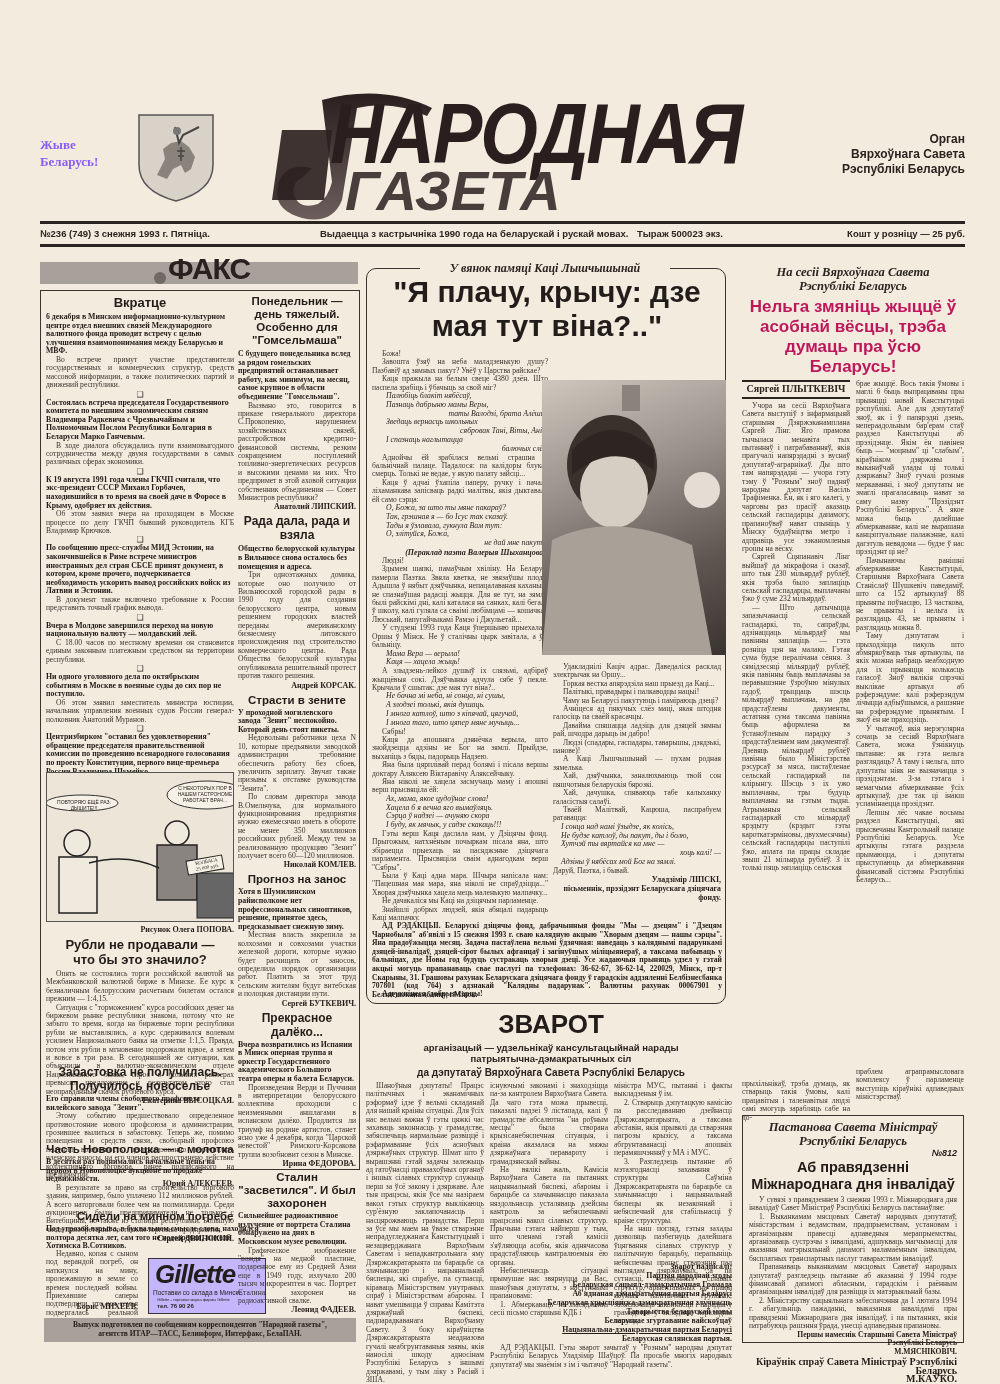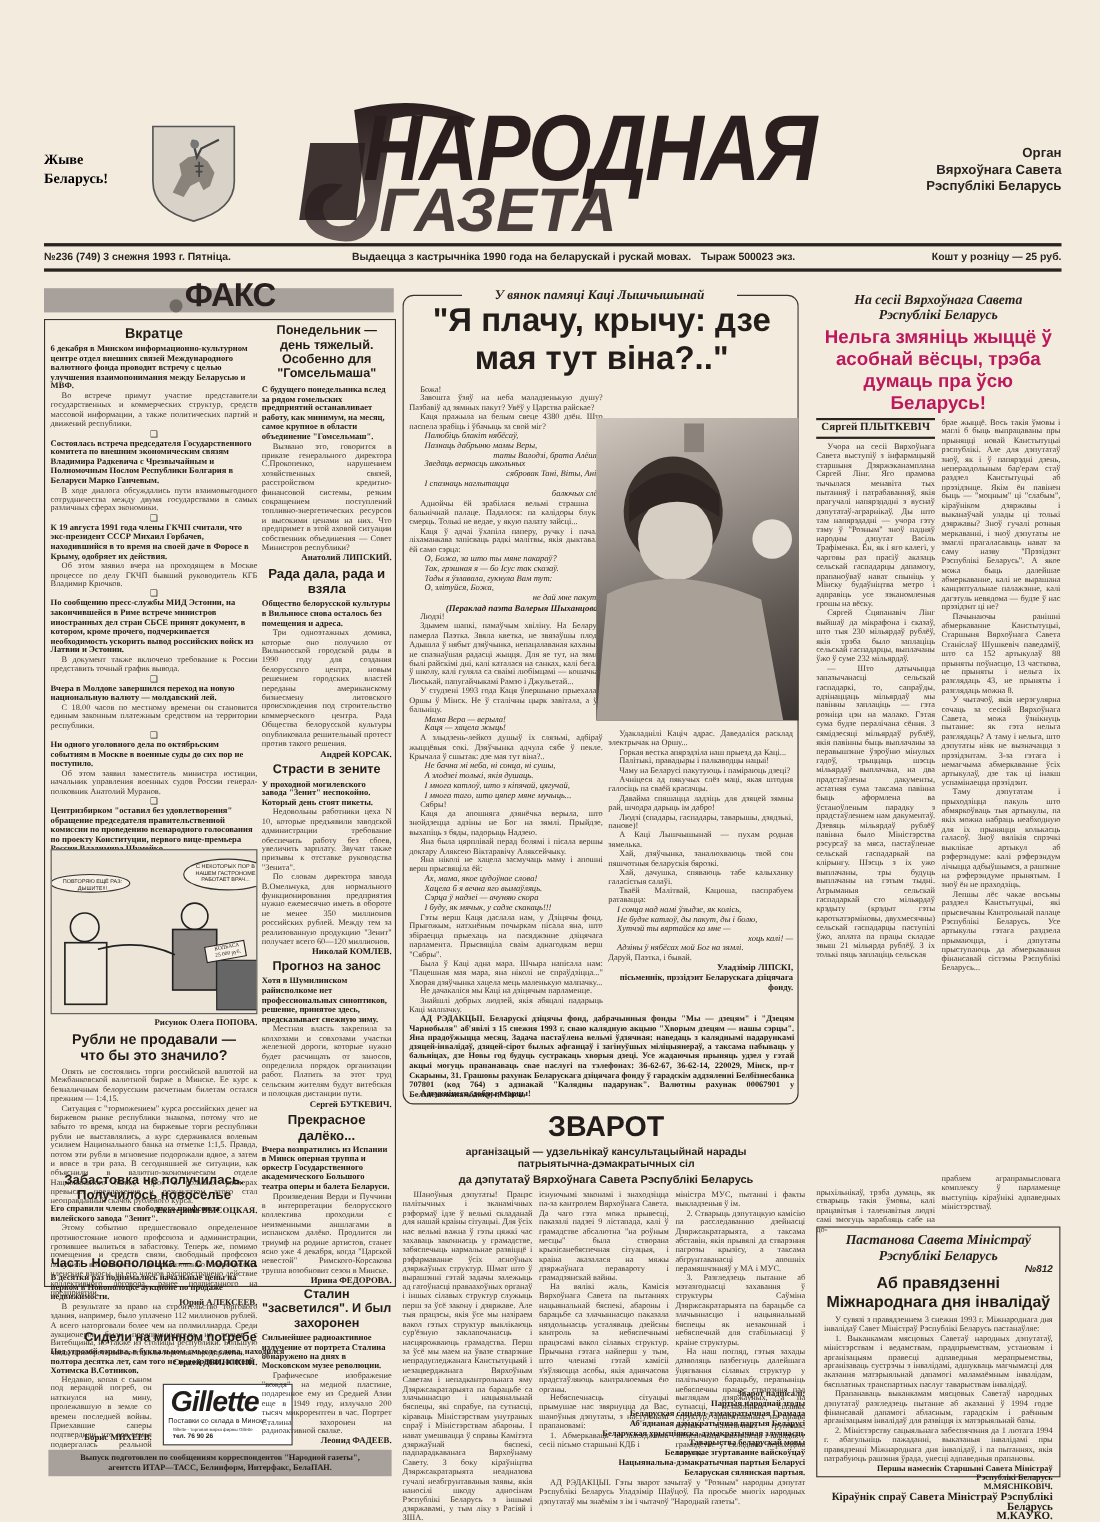--- a/index.html
+++ b/index.html
@@ -28,21 +28,21 @@
 <div class="abs" style="left:0;top:0;width:1000px;height:220px;">
   <div class="abs" style="left:137px;top:113px;width:78px;height:90px;">
     <svg width="78" height="90" viewBox="0 0 78 90">
       <path d="M2 2 H76 V52 Q76 78 39 88 Q2 78 2 52 Z" fill="#d9d2c8" stroke="#555" stroke-width="1.5"></path>
       <path d="M20 62 L28 46 L26 36 L34 30 L44 28 L52 34 L58 44 L54 56 L48 60 L44 52 L36 56 L30 66 Z" fill="#8a837c"></path>
       <path d="M38 14 L42 30 L46 22 L62 14" stroke="#444" stroke-width="2" fill="none"></path>
       <circle cx="40" cy="18" r="4" fill="#777"></circle>
       <path d="M44 34 v14 M40 38 h8 M41 43 h6" stroke="#444" stroke-width="1.5"></path>
     </svg>
   </div>
-  <div class="abs serif bold" style="left:40px;top:136px;font-size:13px;line-height:17px;color:#000000;">
+  <div class="abs serif bold" style="left:40px;top:136px;font-size:13px;line-height:17px;color:#8b5cf6;">
     <div>Жыве</div>
     <div>Беларусь!</div>
   </div>
 
   <div class="abs" style="left:262px;top:90px;width:160px;height:135px;">
     <svg width="180" height="140" viewBox="0 0 180 140">
       <defs>
         <linearGradient id="g1" x1="0" y1="0" x2="0" y2="1">
           <stop offset="0" stop-color="#2b1f1f"></stop>
           <stop offset="1" stop-color="#6b5e5c"></stop>
@@ -165,21 +165,21 @@
   <div class="sign">Сергей ДВИНСКИЙ.</div>
 </div>
 
 <div class="abs" style="left:46px;top:1210px;width:218px;">
   <div class="hd" style="font-size:11.5px;line-height:13px;margin-bottom:2px;">Сидели на минном погребе</div>
   <div class="lead">Под угрозой взрыва, в буквальном смысле слова, находился полтора десятка лет, сам того не подозревая, житель Хотимска В.Сотников.</div>
 </div>
 <div class="abs body-txt" style="left:46px;top:1250px;width:92px;text-indent:10px;">Недавно, копая с сыном под верандой погреб, он наткнулся на мину, пролежавшую в земле со времен последней войны. Приехавшие саперы подтвердили, что вся семья подвергалась реальной опасности на протяжении многих лет.</div>
 <div class="abs sign" style="left:46px;top:1302px;width:92px;">Борис МИХЕЕВ.</div>
 
-<div class="abs" style="left:148px;top:1258px;width:118px;height:56px;border:1.5px solid #333;background:#ffffff;">
+<div class="abs" style="left:148px;top:1258px;width:118px;height:56px;border:1.5px solid #333;background:#c4b5fd;">
   <div class="abs sans bold it" style="left:6px;top:0;font-size:26px;line-height:30px;color:#221c1a;letter-spacing:-1px;">Gillette</div>
   <div class="abs sans" style="left:4px;top:30px;font-size:6.5px;white-space:nowrap;">Поставки со склада в Минске</div>
   <div class="abs sans" style="left:8px;top:38px;font-size:4px;white-space:nowrap;">Gillette - торговая марка фирмы Gillette</div>
   <div class="abs sans bold" style="left:8px;top:44px;font-size:6px;">тел. 76 90 26</div>
 </div>
 
 <div class="abs lead center" style="left:44px;top:1318px;width:312px;height:24px;background:#a8a09a;padding:2px 14px;font-size:7.5px;line-height:9px;">Выпуск подготовлен по сообщениям корреспондентов "Народной газеты", агентств ИТАР—ТАСС, Белинформ, Интерфакс, БелаПАН.</div>
 
 <div class="abs" style="left:238px;top:295px;width:118px;">
   <div>
@@ -339,43 +339,43 @@
   <p class="body-txt ind">На наш погляд, гэтыя захады дазволяць пазбегнуць далейшага ўцягвання сілавых структур у палітычную барацьбу, перапыніць небяспечны працэс стварэння пад выглядам дзяржаўных, а па сутнасці, незаконных сілавых структур, арыентаваных на працы пэўных палітычных груповак, забяспечыць законнасць і парадак у грамадстве ў складаны пераходны перыяд.</p>
 </div>
 <div class="abs" style="left:490px;top:1262px;width:242px;">
   <div class="sign" style="font-size:7.8px;line-height:9px;">Зварот падпісалі:</div>
   <div class="sign" style="font-size:7.8px;line-height:9px;">Партыя народнай згоды</div>
   <div class="sign" style="font-size:7.8px;line-height:9px;">Беларуская сацыял-дэмакратычная Грамада</div>
   <div class="sign" style="font-size:7.8px;line-height:9px;">Аб'яднаная дэмакратычная партыя Беларусі</div>
   <div class="sign" style="font-size:7.8px;line-height:9px;">Беларуская хрысціянска-дэмакратычная злучнасць</div>
   <div class="sign" style="font-size:7.8px;line-height:9px;">Таварыства беларускай мовы</div>
   <div class="sign" style="font-size:7.8px;line-height:9px;">Беларускае згуртаванне вайскоўцаў</div>
-  <div class="sign" style="font-size:7.8px;line-height:9px;">Нацыянальна-дэмакратычная партыя Беларусі</div>
+  <div class="sign" style="font-size:7.8px;line-height:9px;text-decoration:underline;">Нацыянальна-дэмакратычная партыя Беларусі</div>
   <div class="sign" style="font-size:7.8px;line-height:9px;">Беларуская сялянская партыя.</div>
   <p class="body-txt ind" style="margin-top:1px;">АД РЭДАКЦЫІ. Гэты зварот зачытаў у "Розным" народны дэпутат Рэспублікі Беларусь Уладзімір Шаўцоў. Па просьбе многіх народных дэпутатаў мы знаёмім з ім і чытачоў "Народнай газеты".</p>
 </div>
 
 <div class="abs serif it bold center" style="left:742px;top:265px;width:222px;font-size:12.5px;line-height:14px;color:#2a2420;">
   <div>На сесіі Вярхоўнага Савета</div>
   <div>Рэспублікі Беларусь</div>
 </div>
 <div class="abs sans bold center" style="left:742px;top:297px;width:222px;font-size:17px;line-height:20px;color:#be185d;">Нельга змяніць жыццё ў асобнай вёсцы, трэба думаць пра ўсю Беларусь!</div>
 <div class="abs rule" style="left:742px;top:380px;width:108px;height:1.5px;"></div>
 <div class="abs serif bold" style="left:742px;top:383px;width:108px;font-size:10px;text-align:center;">Сяргей ПЛЫТКЕВІЧ</div>
 <div class="abs rule" style="left:742px;top:397px;width:108px;height:1.5px;"></div>
 <div class="abs" style="left:742px;top:402px;width:108px;">
   <p class="body-txt ind">Учора на сесіі Вярхоўнага Савета выступіў з інфармацыяй старшыня Дзяржэканамплана Сяргей Лінг. Яго прамова тычылася менавіта тых пытанняў і патрабаванняў, якія прагучалі напярэдадні з вуснаў дэпутатаў-аграрнікаў. Ды што там напярэдадні — учора гэту тэму ў "Розным" зноў падняў народны дэпутат Васіль Трафіменка. Ён, як і яго калегі, у чарговы раз прасіў аказаць сельскай гаспадарцы дапамогу, прапаноўваў нават спыніць у Мінску будаўніцтва метро і адправіць усе зэканомленыя грошы на вёску.</p>
   <p class="body-txt ind">Сяргей Сцяпанавіч Лінг выйшаў да мікрафона і сказаў, што тыя 230 мільярдаў рублёў, якія трэба было заплаціць сельскай гаспадарцы, выплачаны ўжо ў суме 232 мільярдаў.</p>
   <p class="body-txt ind">— Што датычыцца запазычанасці сельскай гаспадаркі, то, сапраўды, адзінаццаць мільярдаў мы павінны заплаціць — гэта розніца цэн на малако. Гэтая сума будзе пералічана сёння. З сямідзесяці мільярдаў рублёў, якія павінны быць выплачаны за перавышэнне ўзроўню мінулых гадоў, трыццаць шэсць мільярдаў выплачана, на два прадстаўлены дакументы, астатняя сума таксама павінна быць аформлена ва ўстаноўленым парадку з прадстаўленнем нам дакументаў. Дзевяць мільярдаў рублёў павінна было Міністэрства рэсурсаў за мяса, пастаўленае сельскай гаспадаркай па клірынгу. Шэсць з іх ужо выплачаны, тры будуць выплачаны на гэтым тыдні. Атрыманыя сельскай гаспадаркай сто мільярдаў крэдыту (крэдыт гэты кароткатэрміновы, двухмесячны) сельскай гаспадарцы паступілі ўжо, аплата па працы складае звыш 21 мільярда рублёў. З іх толькі пяць заплаціць сельская</p>
 </div>
 <div class="abs" style="left:856px;top:380px;width:108px;">
   <p class="body-txt">брае жыццё. Вось такія ўмовы і маглі б быць выпрацаваны пры прыняцці новай Канстытуцыі рэспублікі. Але для дэпутатаў зноў, як і ў папярэдні дзень, непераадольным бар'ерам стаў раздзел Канстытуцыі аб прэзідэнце. Якім ён павінен быць — "моцным" ці "слабым", кіраўніком дзяржавы і выканаўчай улады ці толькі дзяржавы? Зноў гучалі розныя меркаванні, і зноў дэпутаты не змаглі прагаласаваць нават за саму назву "Прэзідэнт Рэспублікі Беларусь". А якое можа быць далейшае абмеркаванне, калі не вырашана канцэптуальнае палажэнне, калі дагэтуль невядома — будзе ў нас прэзідэнт ці не?</p>
   <p class="body-txt ind">Пачынаючы ранішні абмеркаванне Канстытуцыі, Старшыня Вярхоўнага Савета Станіслаў Шушкевіч паведаміў, што са 152 артыкулаў 88 прыняты поўнасцю, 13 часткова, не прыняты і нельга іх разглядаць 43, не прыняты і разглядаць можна 8.</p>
+  <p class="body-txt ind">Таму дэпутатам і прыходзіцца пакуль што абмяркоўваць тыя артыкулы, па якіх можна набраць неабходную для іх прыняцця колькасць галасоў. Зноў вялікія спрэчкі выклікае артыкул аб рэферэндуме: калі рэферэндум лічыцца адбыўшымся, а рашэнне на рэферэндуме прынятым. І зноў ён не праходзіць.</p>
   <p class="body-txt ind">У чытачоў, якія нерэгулярна сочаць за сесіяй Вярхоўнага Савета, можа ўзнікнуць пытанне: як гэта нельга разглядаць? А таму і нельга, што дэпутаты ніяк не вызначацца з прэзідэнтам. З-за гэтага і немагчыма абмеркаванне ўсіх артыкулаў, дзе так ці інакш успамінаецца прэзідэнт.</p>
-  <p class="body-txt ind">Таму дэпутатам і прыходзіцца пакуль што абмяркоўваць тыя артыкулы, па якіх можна набраць неабходную для іх прыняцця колькасць галасоў. Зноў вялікія спрэчкі выклікае артыкул аб рэферэндуме: калі рэферэндум лічыцца адбыўшымся, а рашэнне на рэферэндуме прынятым. І зноў ён не праходзіць.</p>
   <p class="body-txt ind">Лепшы лёс чакае восьмы раздзел Канстытуцыі, які прысвечаны Кантрольнай палаце Рэспублікі Беларусь. Усе артыкулы гэтага раздзела прымаюцца, і дэпутаты прыступаюць да абмеркавання фінансавай сістэмы Рэспублікі Беларусь...</p>
 </div>
 <div class="abs body-txt" style="left:742px;top:1080px;width:108px;">прыхільнікаў, трэба думаць, як стварыць такія ўмовы, калі працавітыя і таленавітыя людзі самі змогуць зарабляць сабе на до-</div>
 <div class="abs body-txt" style="left:856px;top:1068px;width:108px;">праблем аграпрамысловага комплексу ў парламенце выступіць кіраўнікі адпаведных міністэрстваў.</div>
 
 <div class="abs box" style="left:742px;top:1115px;width:222px;height:228px;padding:4px 6px;">
   <div class="serif it bold center" style="font-size:12.5px;line-height:14px;color:#2a2420;">
     <div>Пастанова Савета Міністраў</div>
     <div>Рэспублікі Беларусь</div>
   </div>

